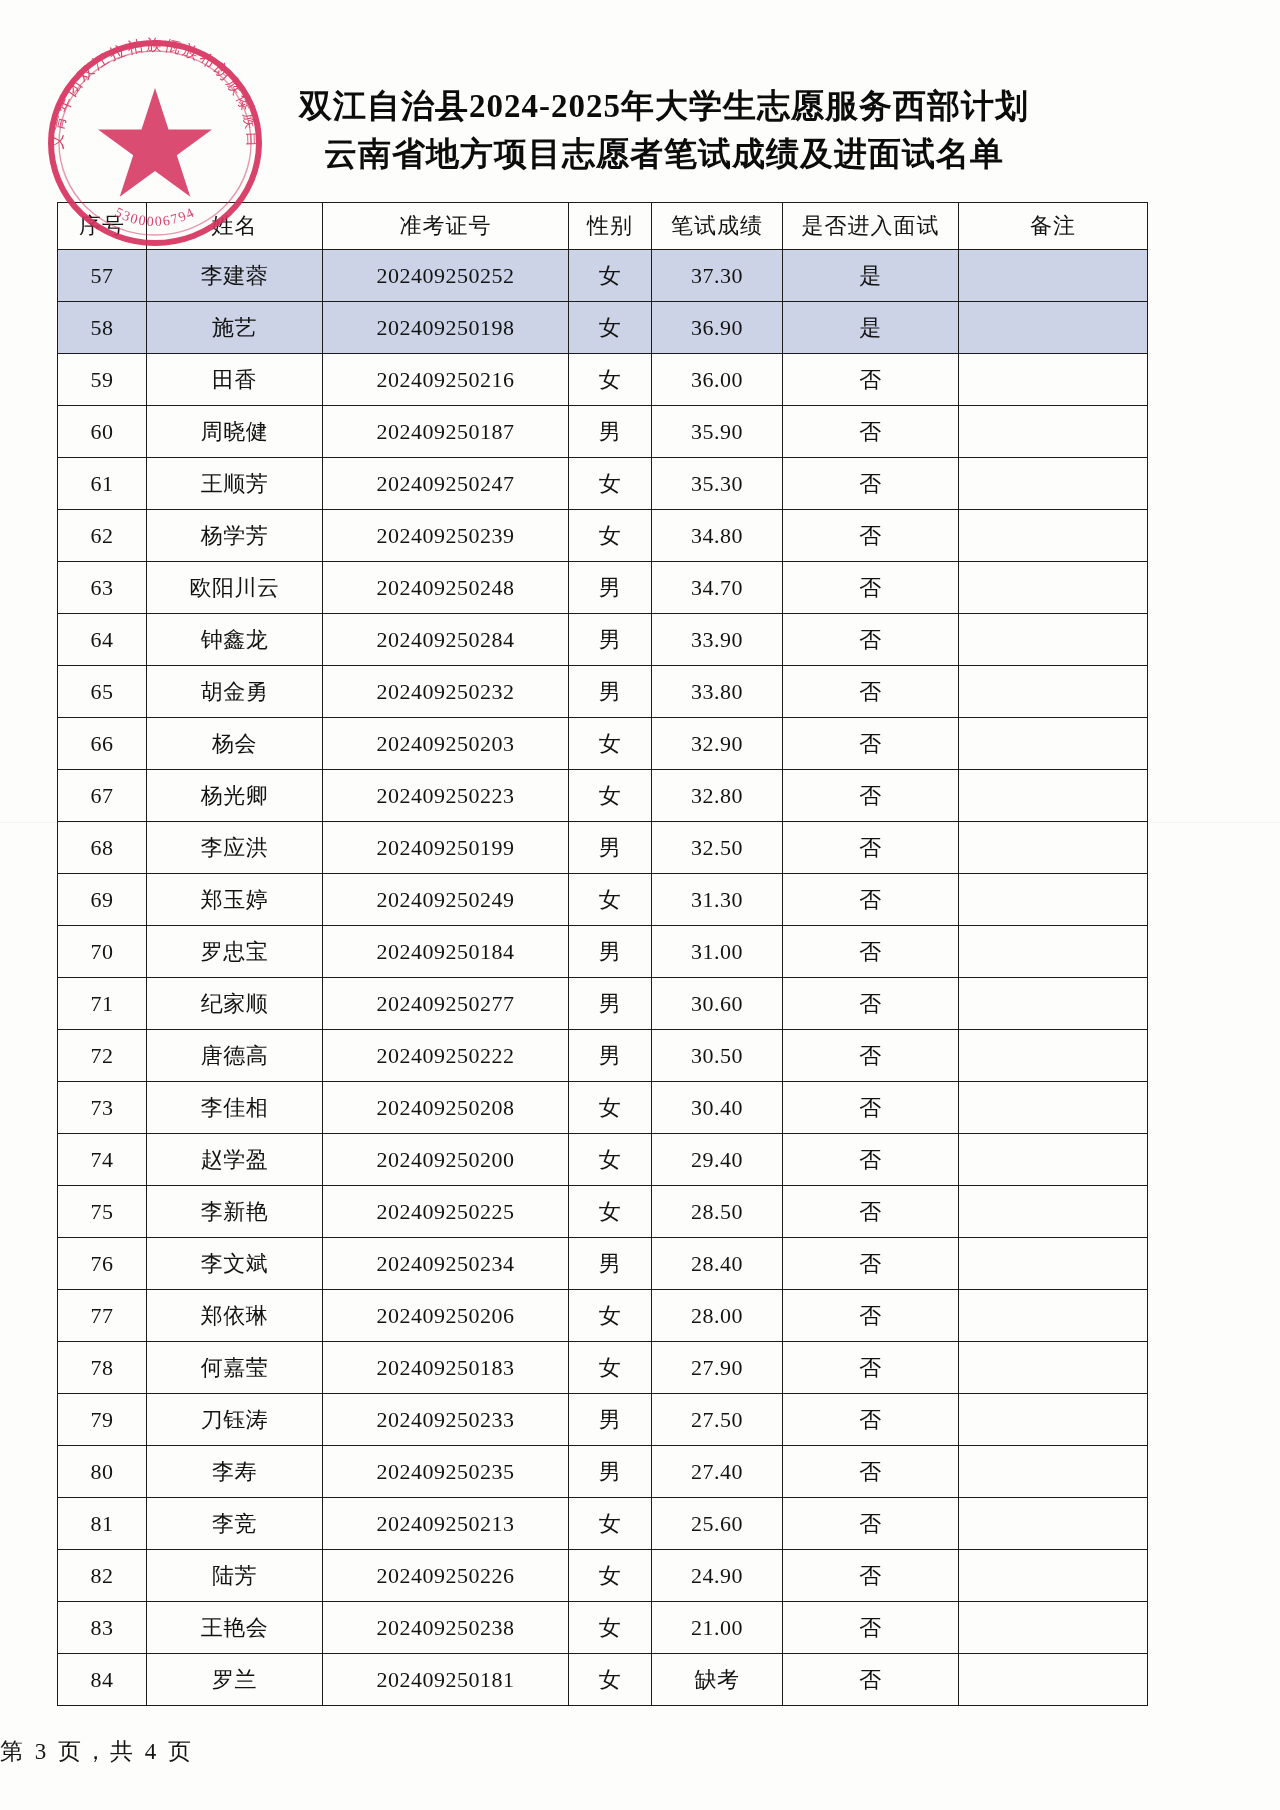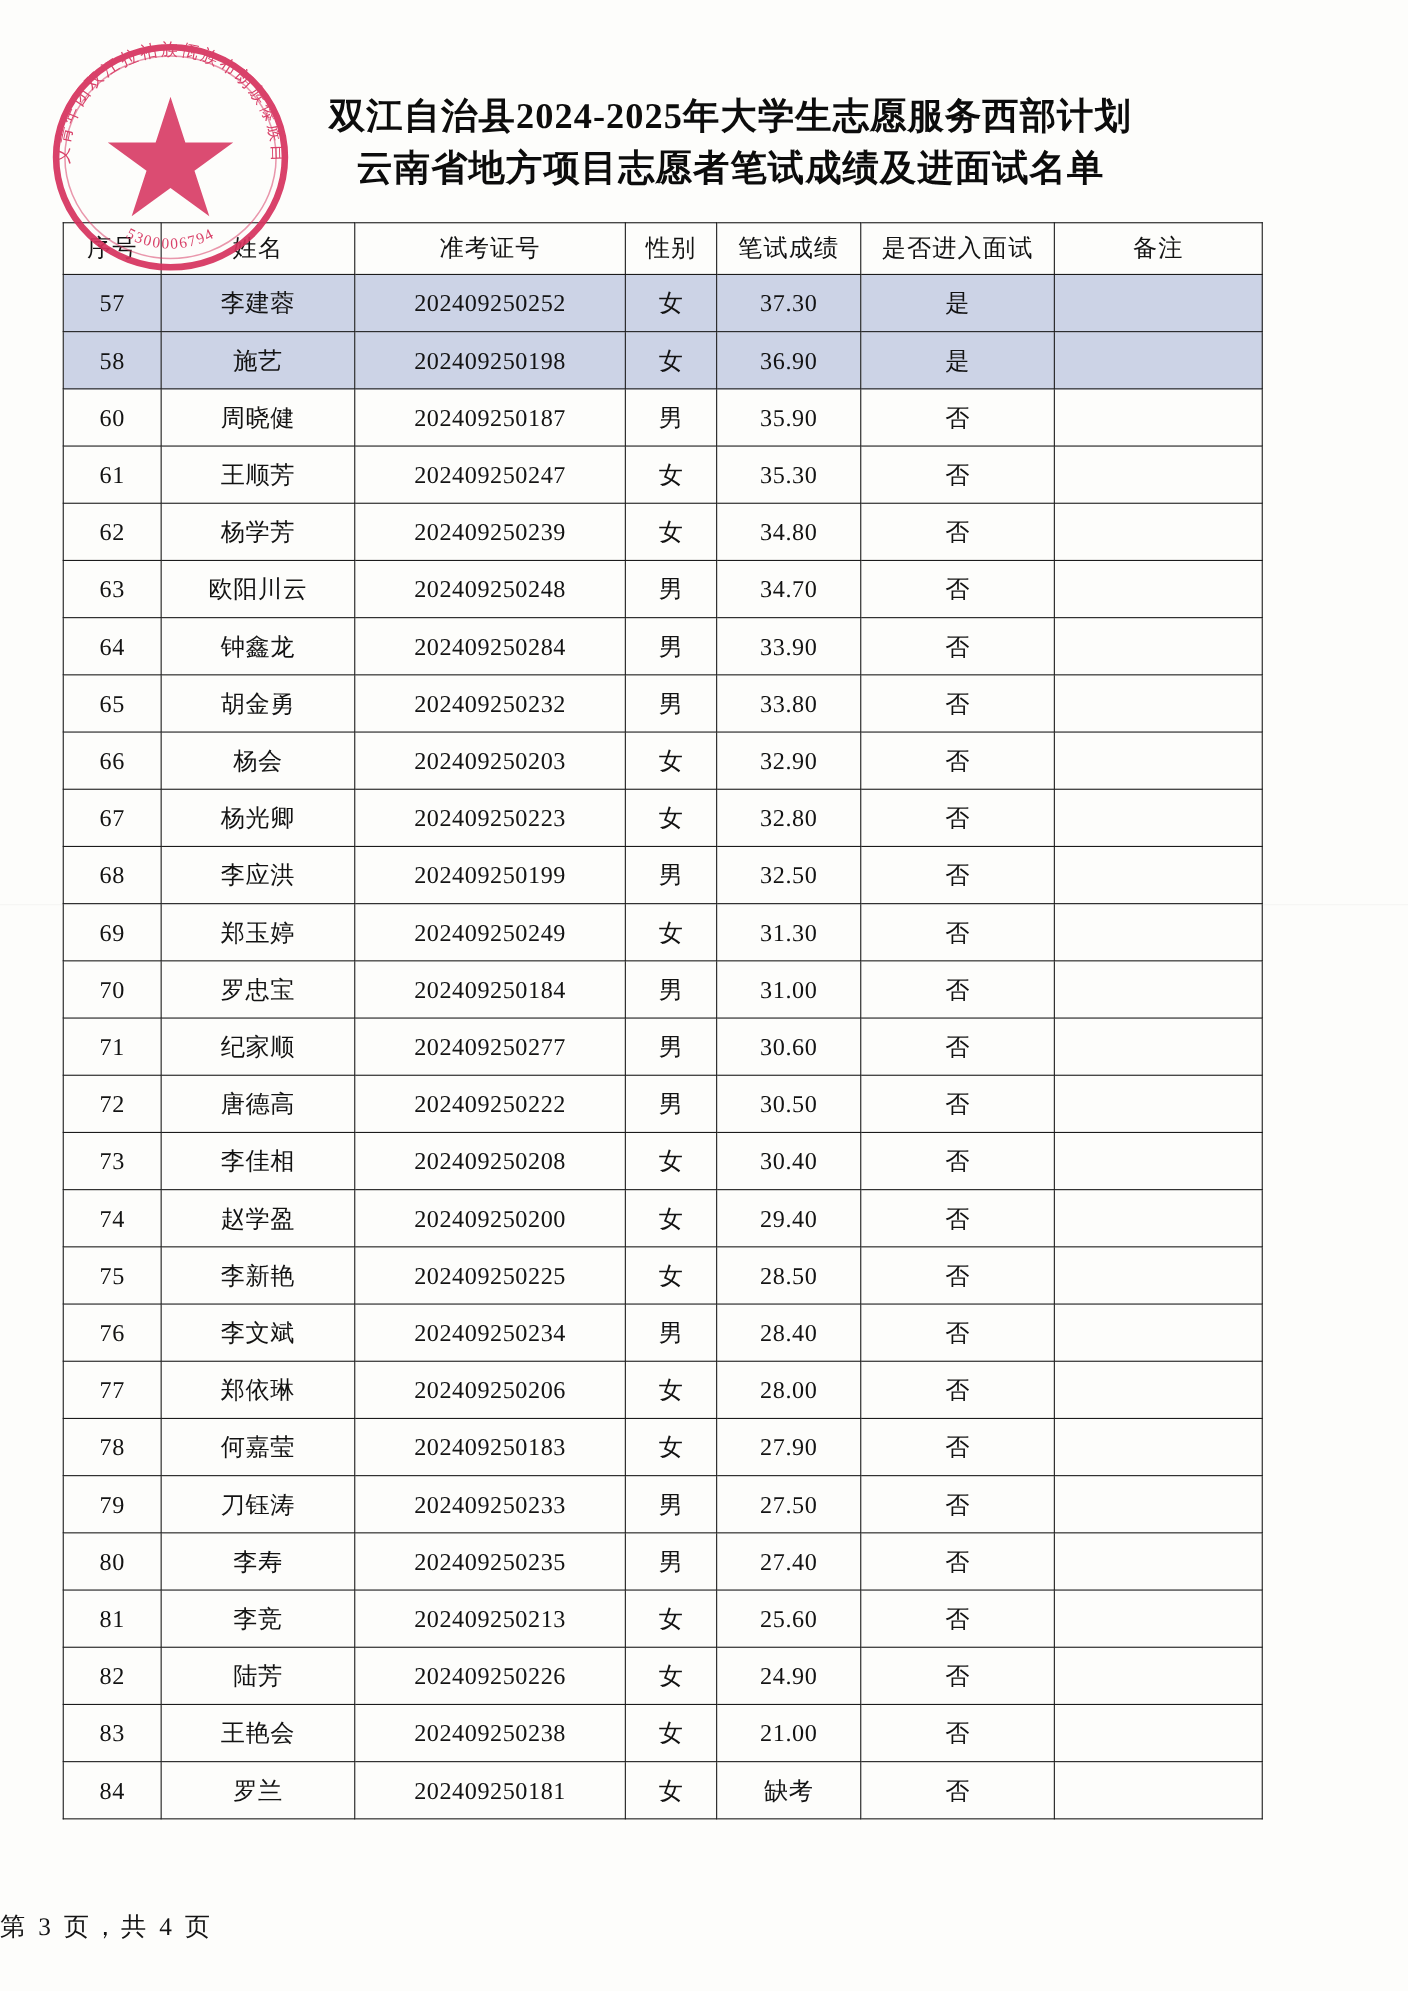--- a/index.html
+++ b/index.html
@@ -182,20 +182,29 @@
           <tr class="hl">
             <td class="col-no">58</td>
             <td class="col-name">施艺</td>
             <td class="col-ticket">202409250198</td>
             <td class="col-sex">女</td>
             <td class="col-score">36.90</td>
             <td class="col-pass">是</td>
             <td class="col-remark"></td>
           </tr>
           <tr>
+            <td class="col-no">59</td>
+            <td class="col-name">田香</td>
+            <td class="col-ticket">202409250216</td>
+            <td class="col-sex">女</td>
+            <td class="col-score">36.00</td>
+            <td class="col-pass">否</td>
+            <td class="col-remark"></td>
+          </tr>
+          <tr>
             <td class="col-no">60</td>
             <td class="col-name">周晓健</td>
             <td class="col-ticket">202409250187</td>
             <td class="col-sex">男</td>
             <td class="col-score">35.90</td>
             <td class="col-pass">否</td>
             <td class="col-remark"></td>
           </tr>
           <tr>
             <td class="col-no">61</td>

